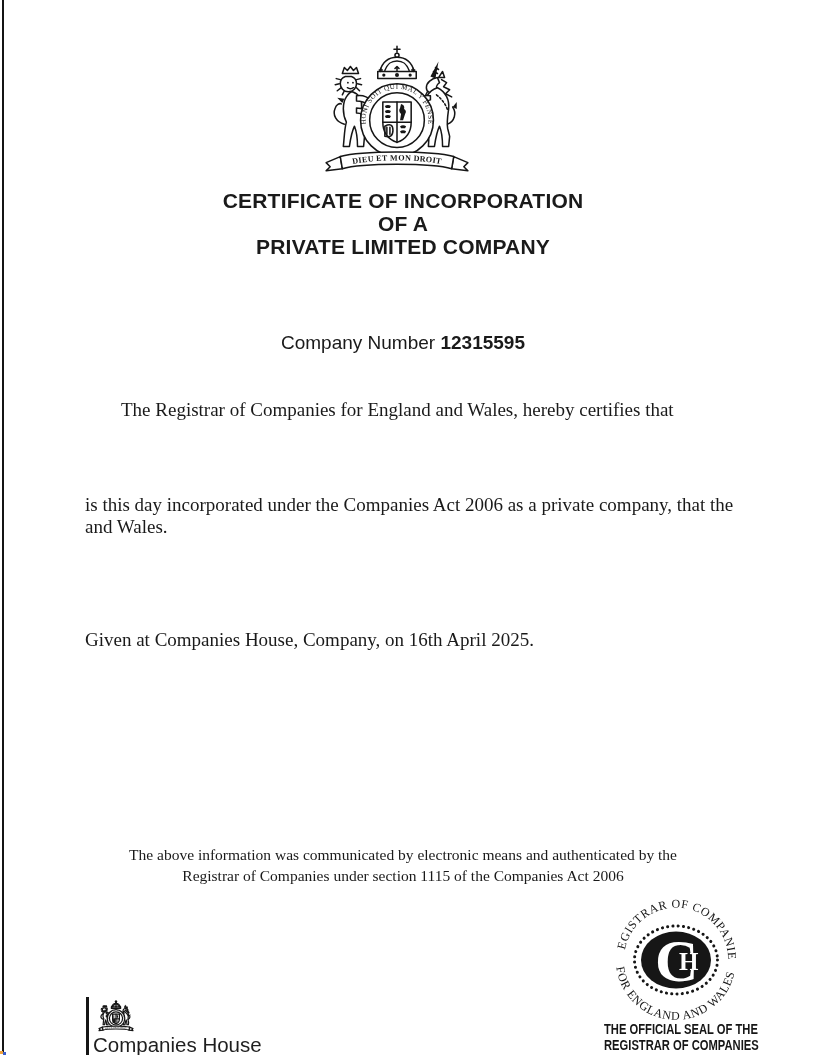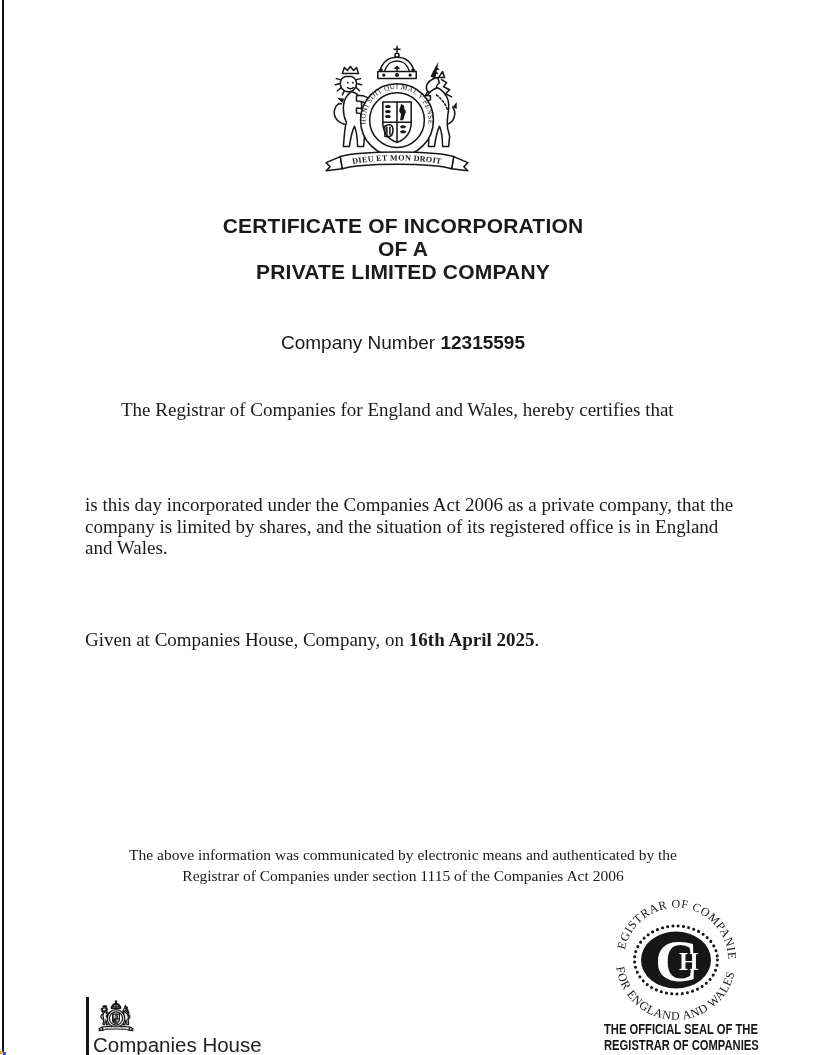--- a/index.html
+++ b/index.html
@@ -2,30 +2,30 @@
 <html><head>
 <meta charset="utf-8">
 <style>
   html,body{margin:0;padding:0;background:#fff;}
   .page{
     position:relative;width:826px;height:1055px;background:#fff;overflow:hidden;
     color:#1a1a1a;font-family:"Liberation Serif",serif;
   }
   .left-rule{position:absolute;left:2px;top:0;width:2px;height:1052px;background:#141414;}
   .center-col{position:absolute;left:0;width:806px;text-align:center;}
-  .title{top:214px;font-family:"Liberation Sans",sans-serif;font-weight:bold;font-size:21px;line-height:23px;letter-spacing:.2px;}
+  .title{top:189px;font-family:"Liberation Sans",sans-serif;font-weight:bold;font-size:21px;line-height:23px;letter-spacing:.2px;}
   .company-number{top:333px;font-family:"Liberation Sans",sans-serif;font-size:19px;line-height:20px;}
   .company-number .num{font-weight:bold;margin-left:.28em;}
   .serif-line{position:absolute;left:85px;font-size:19px;line-height:22px;white-space:nowrap;}
   .certifies{top:399px;margin-left:36px;}
   .company-name{top:442px;}
   .body-par{position:absolute;left:85px;top:494px;font-size:19px;line-height:21.5px;}
   .body-par div{white-space:nowrap;}
   .given{top:629px;}
-  .given b{font-weight:bold;}
+  .given b{font-weight:normal;}
   .footer{top:845px;font-size:15.5px;line-height:20.5px;}
   .arms{position:absolute;left:316px;top:34px;--sw:1.5;}
   .s{stroke:#161616;fill:none;stroke-width:var(--sw,1.5);stroke-linecap:round;stroke-linejoin:round;}
   .fs{stroke:#161616;fill:#fff;stroke-width:var(--sw,1.5);stroke-linejoin:round;}
   .f{fill:#161616;stroke:none;}
   .arc-text{font-family:"Liberation Serif",serif;fill:#161616;}
   .seal-svg{position:absolute;left:596px;top:894px;}
   .seal-caption{
     position:absolute;left:586px;top:1022px;width:180px;text-align:center;
     font-family:"Liberation Sans",sans-serif;font-weight:bold;font-size:14px;line-height:15.5px;
@@ -125,21 +125,20 @@
 
   <div class="center-col company-number">
     <span>Company Number</span><span class="num">12315595</span>
   </div>
 
   <div class="serif-line certifies">The Registrar of Companies for England and Wales, hereby certifies that</div>
 
 
   <div class="body-par">
     <div>is this day incorporated under the Companies Act 2006 as a private company, that the</div>
-    <div>company is limited by shares, and the situation of its registered office is in England</div>
     <div>and Wales.</div>
   </div>
 
   <div class="serif-line given">
     <span>Given at Companies House, Company, on </span><b>16th April 2025</b><span>.</span>
   </div>
 
   <div class="center-col footer">
     <div>The above information was communicated by electronic means and authenticated by the</div>
     <div>Registrar of Companies under section 1115 of the Companies Act 2006</div>

